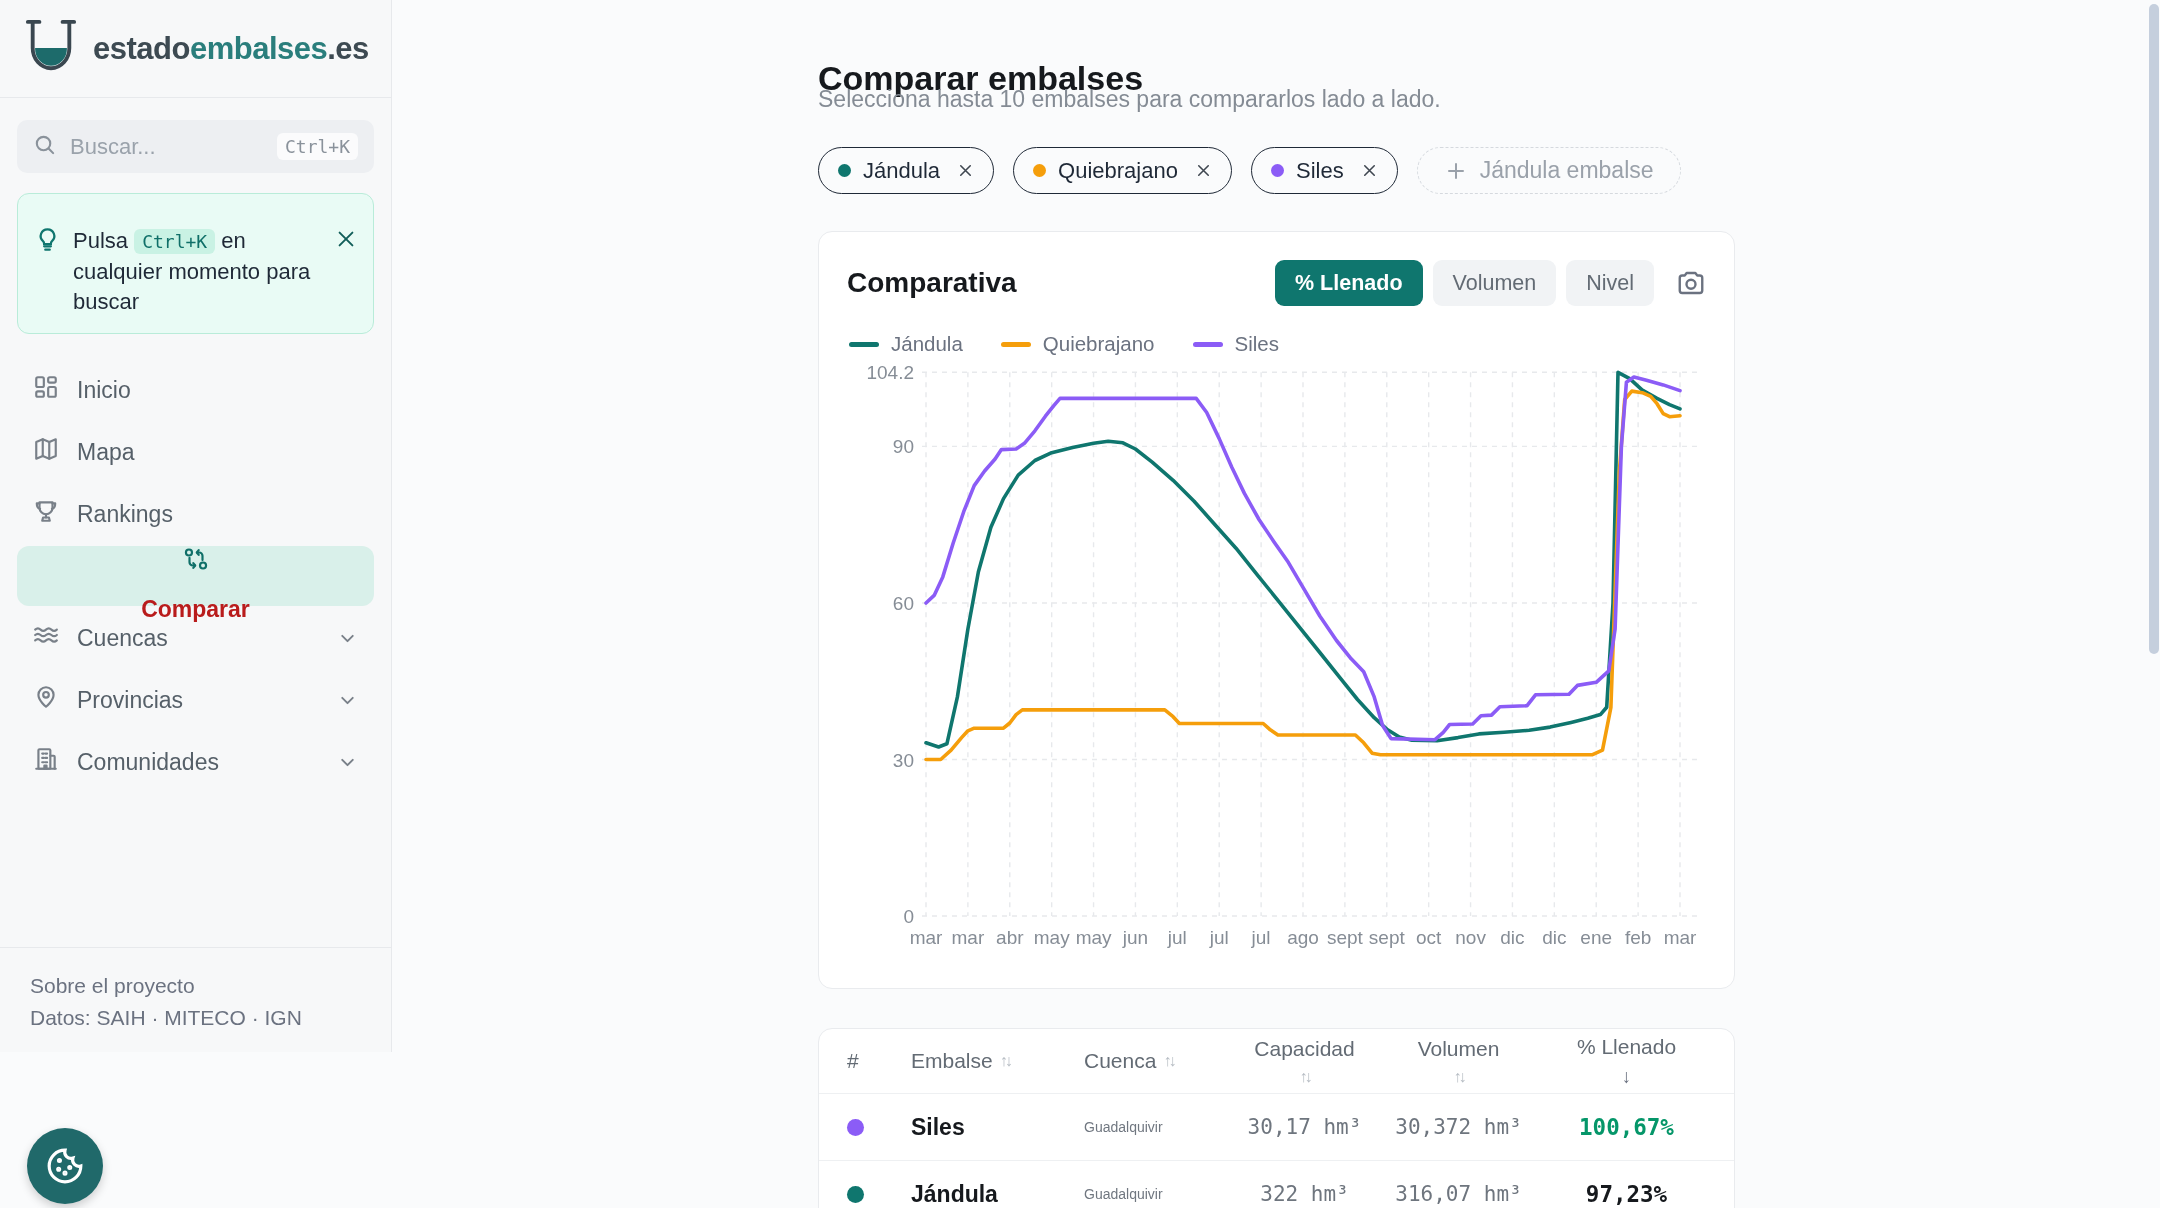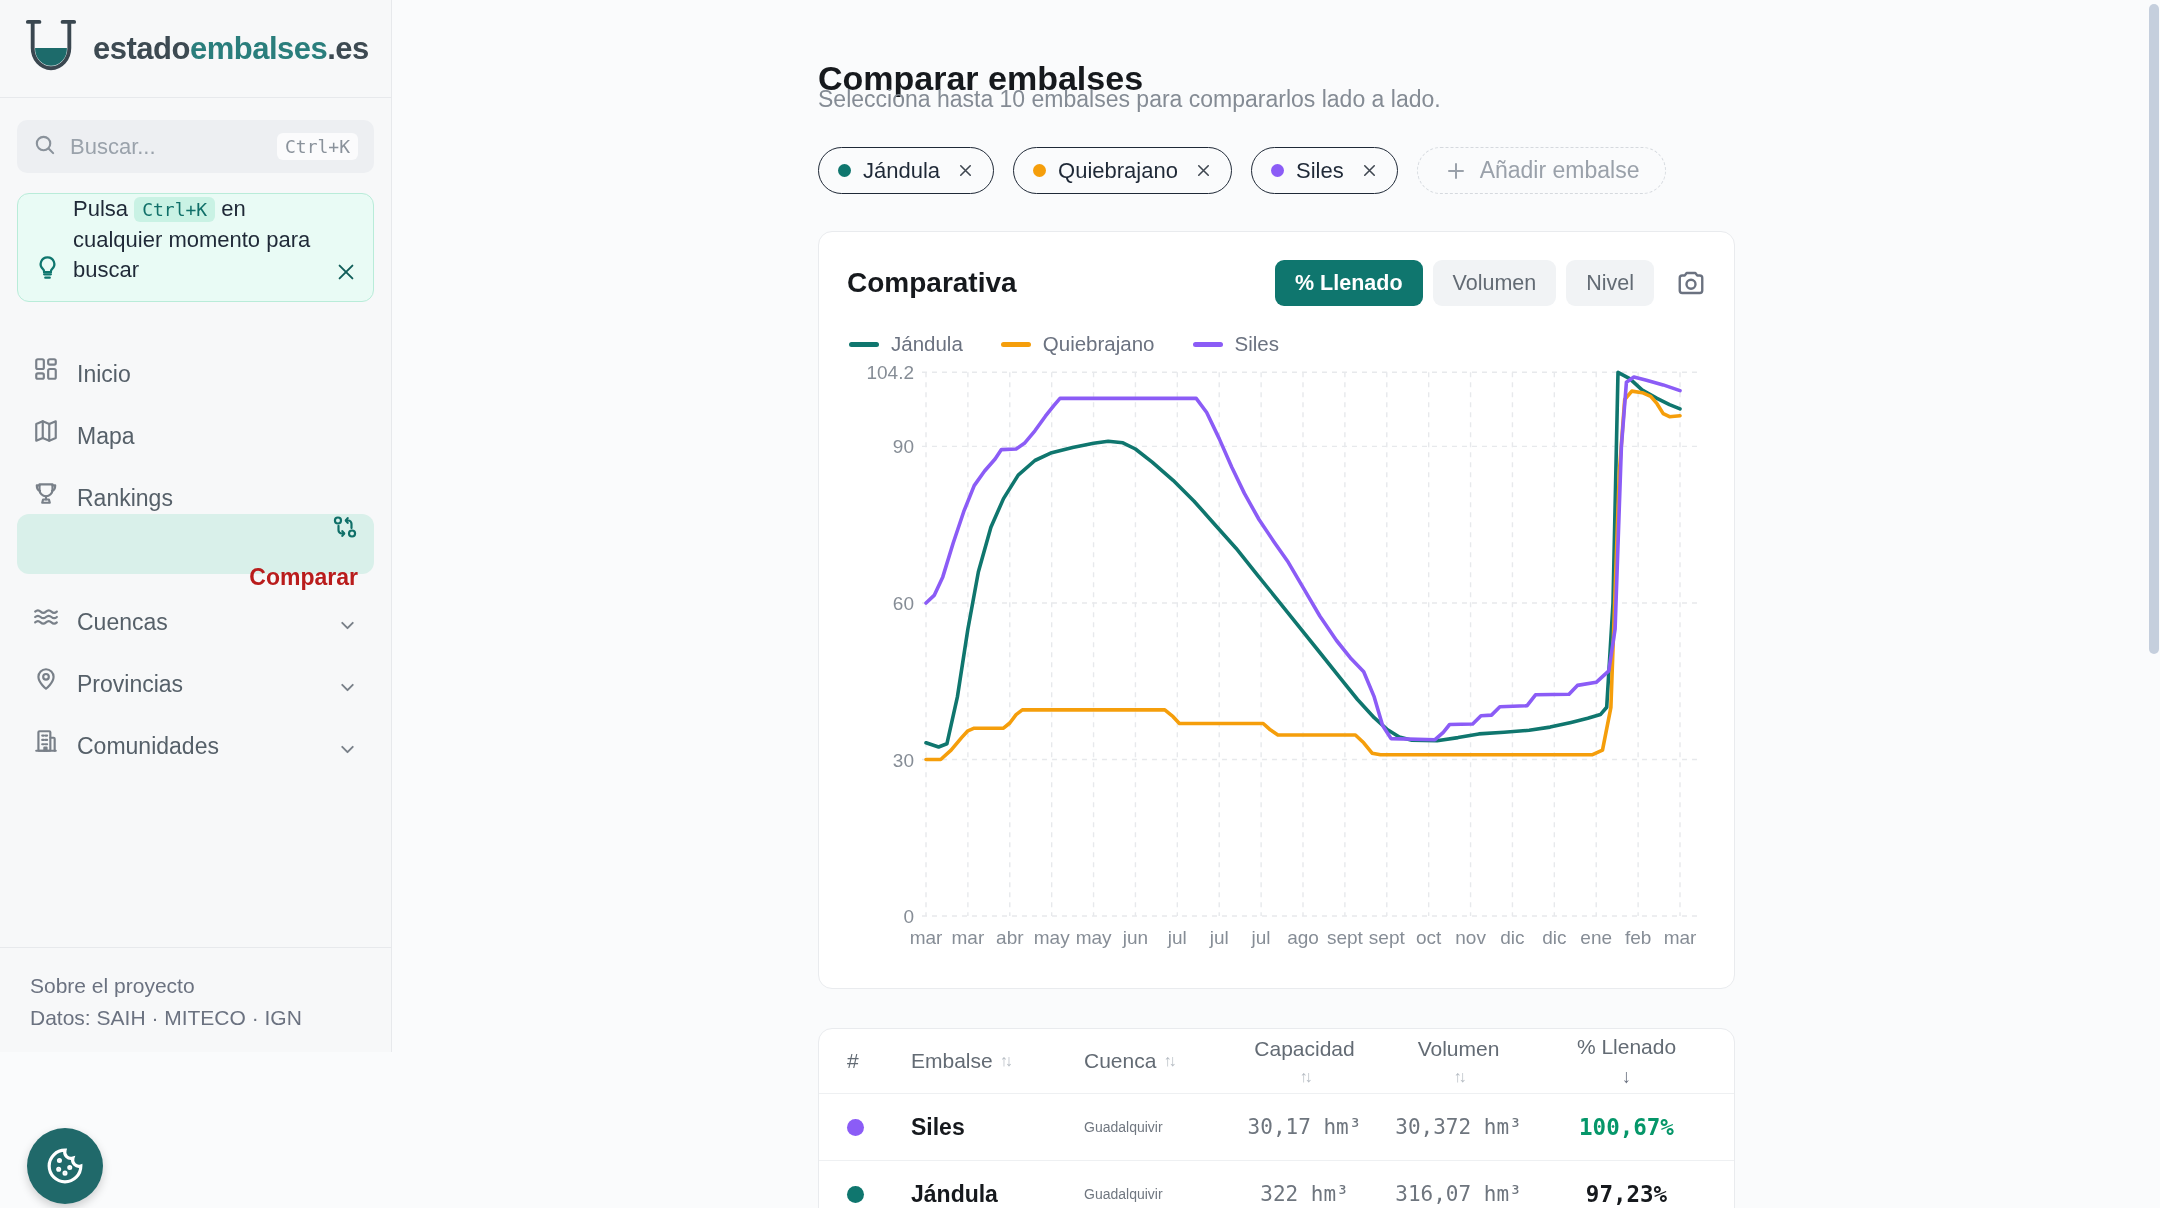--- a/index.html
+++ b/index.html
@@ -10,26 +10,26 @@
   }
   
   .sidebar{position:absolute;left:0;top:0;width:391px;height:1052px;background:#f7f8f9;border-right:1px solid #e7e9ec;}
   .logo-row{height:97px;border-bottom:1px solid #e7e9ec;display:flex;align-items:center;padding:0 24px;gap:15px;}
   .wordmark{font-size:31px;font-weight:700;color:#3d4a52;letter-spacing:-.5px;}
   .wordmark .mid{color:#2a7e7c;}
   .searchbox{margin:22px 17px 0;height:53px;background:#edeff2;border-radius:10px;display:flex;align-items:center;padding:0 16px;gap:12px;}
   .searchbox input{flex:1;border:none;background:transparent;outline:none;font-size:22px;font-family:"Liberation Sans",sans-serif;color:#4b5563;min-width:0;}
   .searchbox input::placeholder{color:#9aa2ab;}
   .kbd{font-family:"DejaVu Sans Mono",monospace;font-size:18px;color:#8a929b;background:rgba(255,255,255,.75);border-radius:6px;padding:3px 8px;}
-  .tip{margin:20px 17px 0;background:#e9fbf5;border:1px solid #b9ecd9;border-radius:12px;padding:0 14px 16px 16px;display:flex;align-items:flex-end;gap:12px;}
+  .tip{margin:20px 17px 0;background:#e9fbf5;border:1px solid #b9ecd9;border-radius:12px;padding:32px 14px 16px 16px;display:flex;align-items:flex-start;gap:12px;}
   .tip-text{flex:1;font-size:22px;line-height:30px;color:#1f2937;}
   .tip-kbd{font-family:"DejaVu Sans Mono",monospace;font-size:18px;color:#0f6f68;background:#c9f2e4;border-radius:6px;padding:2px 8px;}
   .tip-close{width:26px;height:26px;display:flex;align-items:center;justify-content:center;cursor:pointer;flex:0 0 auto;}
   .nav{margin:26px 17px 0;display:flex;flex-direction:column;gap:2px;}
-  .nav-item{height:60px;border-radius:12px;display:flex;align-items:flex-end;gap:18px;padding:0 16px;font-size:23px;color:#566069;cursor:pointer;}
+  .nav-item{height:60px;border-radius:12px;display:flex;align-items:center;gap:18px;padding:0 16px;font-size:23px;color:#566069;cursor:pointer;}
   .nav-item svg{stroke:#798089;}
   .nav-item.active{background:#d9f0ea;color:#b91c1c;font-weight:700;flex-direction:column;}
   .nav-item.active svg{stroke:#0f6f68;}
   .nav-label{flex:1;}
   .nav-chevron{display:none;}
   .side-footer{position:absolute;left:0;bottom:0;width:391px;border-top:1px solid #e7e9ec;padding:22px 0 18px 30px;box-sizing:border-box;}
   .side-footer .ln{font-size:21px;color:#6b7280;line-height:32px;}
   .fab{position:absolute;left:27px;top:1128px;width:76px;height:76px;border-radius:50%;background:#20696a;display:flex;align-items:center;justify-content:center;box-shadow:0 4px 10px rgba(0,0,0,.18);cursor:pointer;z-index:5;}
   
   .page-title{position:absolute;left:818px;top:36px;font-size:34px;font-weight:700;color:#16191d;}
@@ -239,21 +239,21 @@
       <span class="x">
         <svg width="19" height="19" viewBox="0 0 24 24" stroke="#3f4750" stroke-width="2" stroke-linecap="round">
           <path d="M6 6 L18 18 M18 6 L6 18"></path>
         </svg>
       </span>
     </div>
   <div class="chip-add">
     <svg width="24" height="24" viewBox="0 0 24 24" stroke="#9aa1aa" stroke-width="2" stroke-linecap="round">
         <path d="M12 5v14M5 12h14"></path>
       </svg>
-    <span>Añadir embalse</span>
+    <span>Jándula embalse</span>
   </div>
 </div>
 
 <section class="card chart-card">
   <div class="chart-head">
     <div class="chart-title">Comparativa</div>
     <div class="chart-controls">
       <div class="toggle active">
           <span>% Llenado</span>
         </div>

